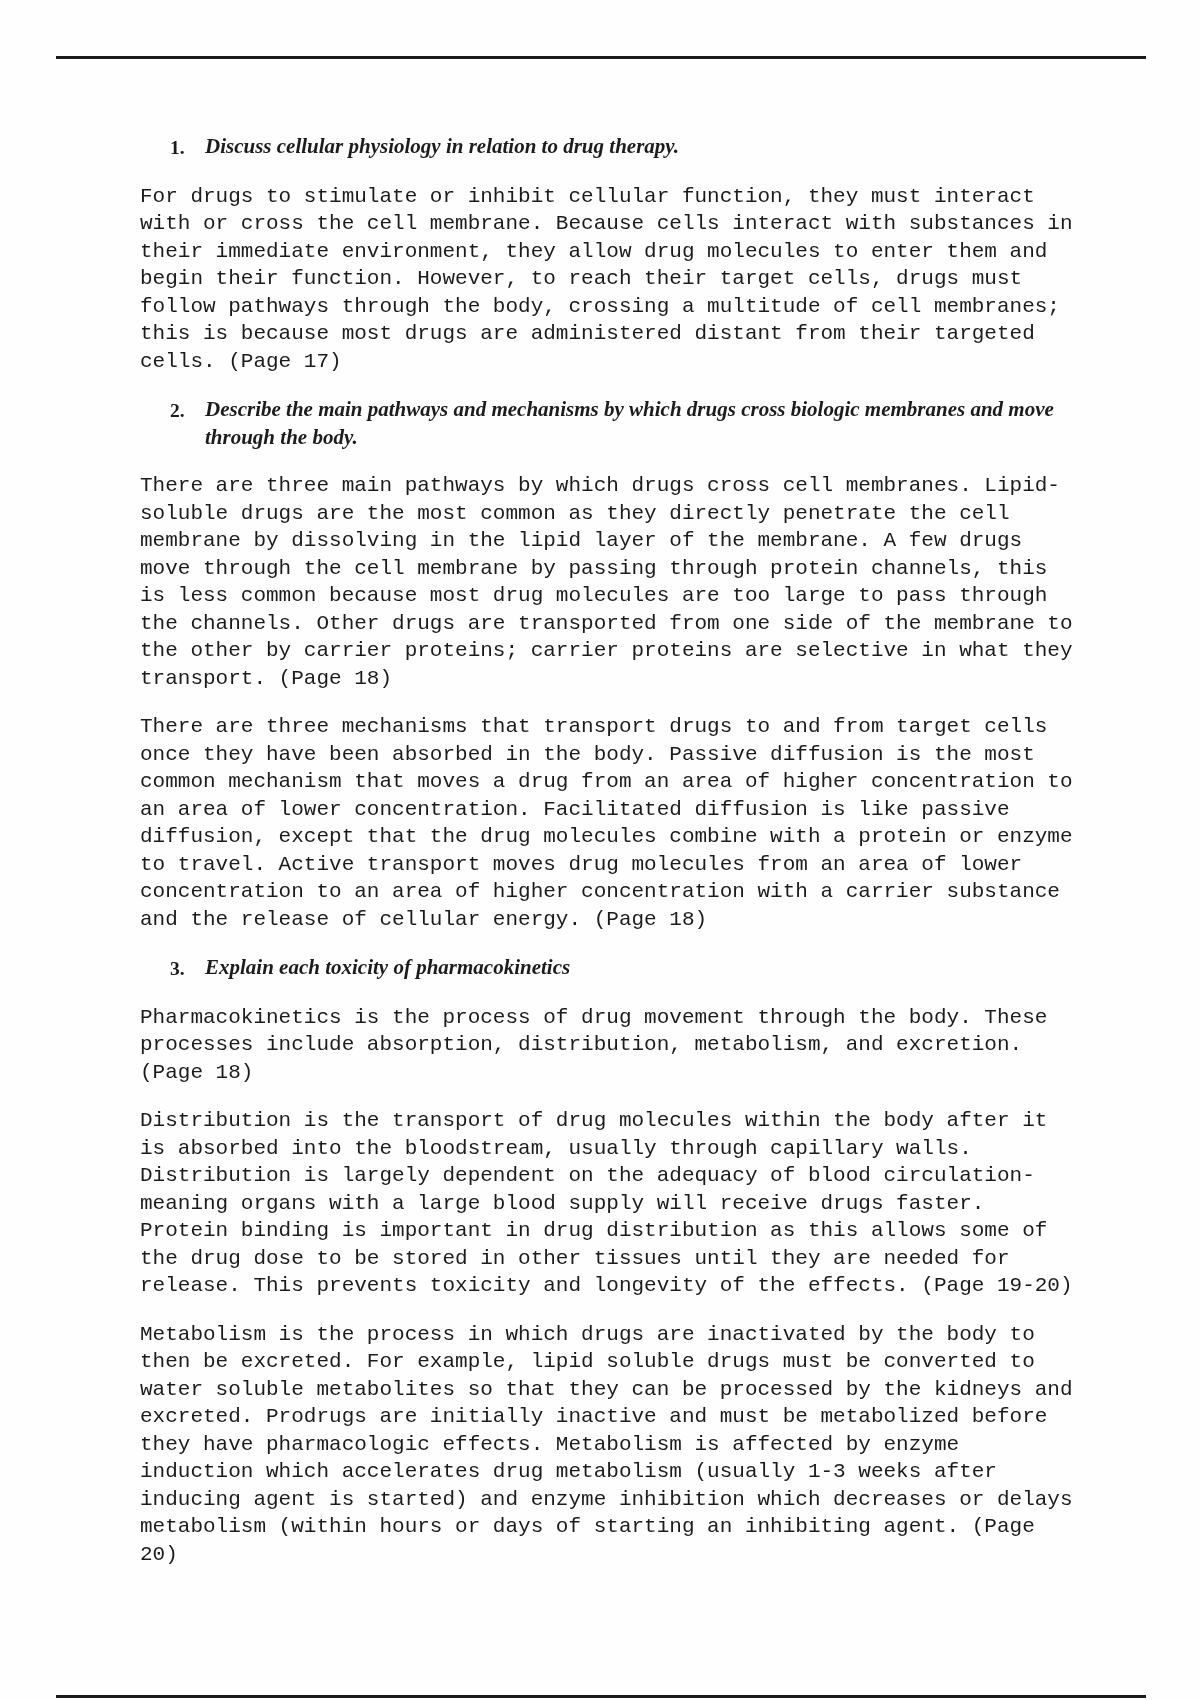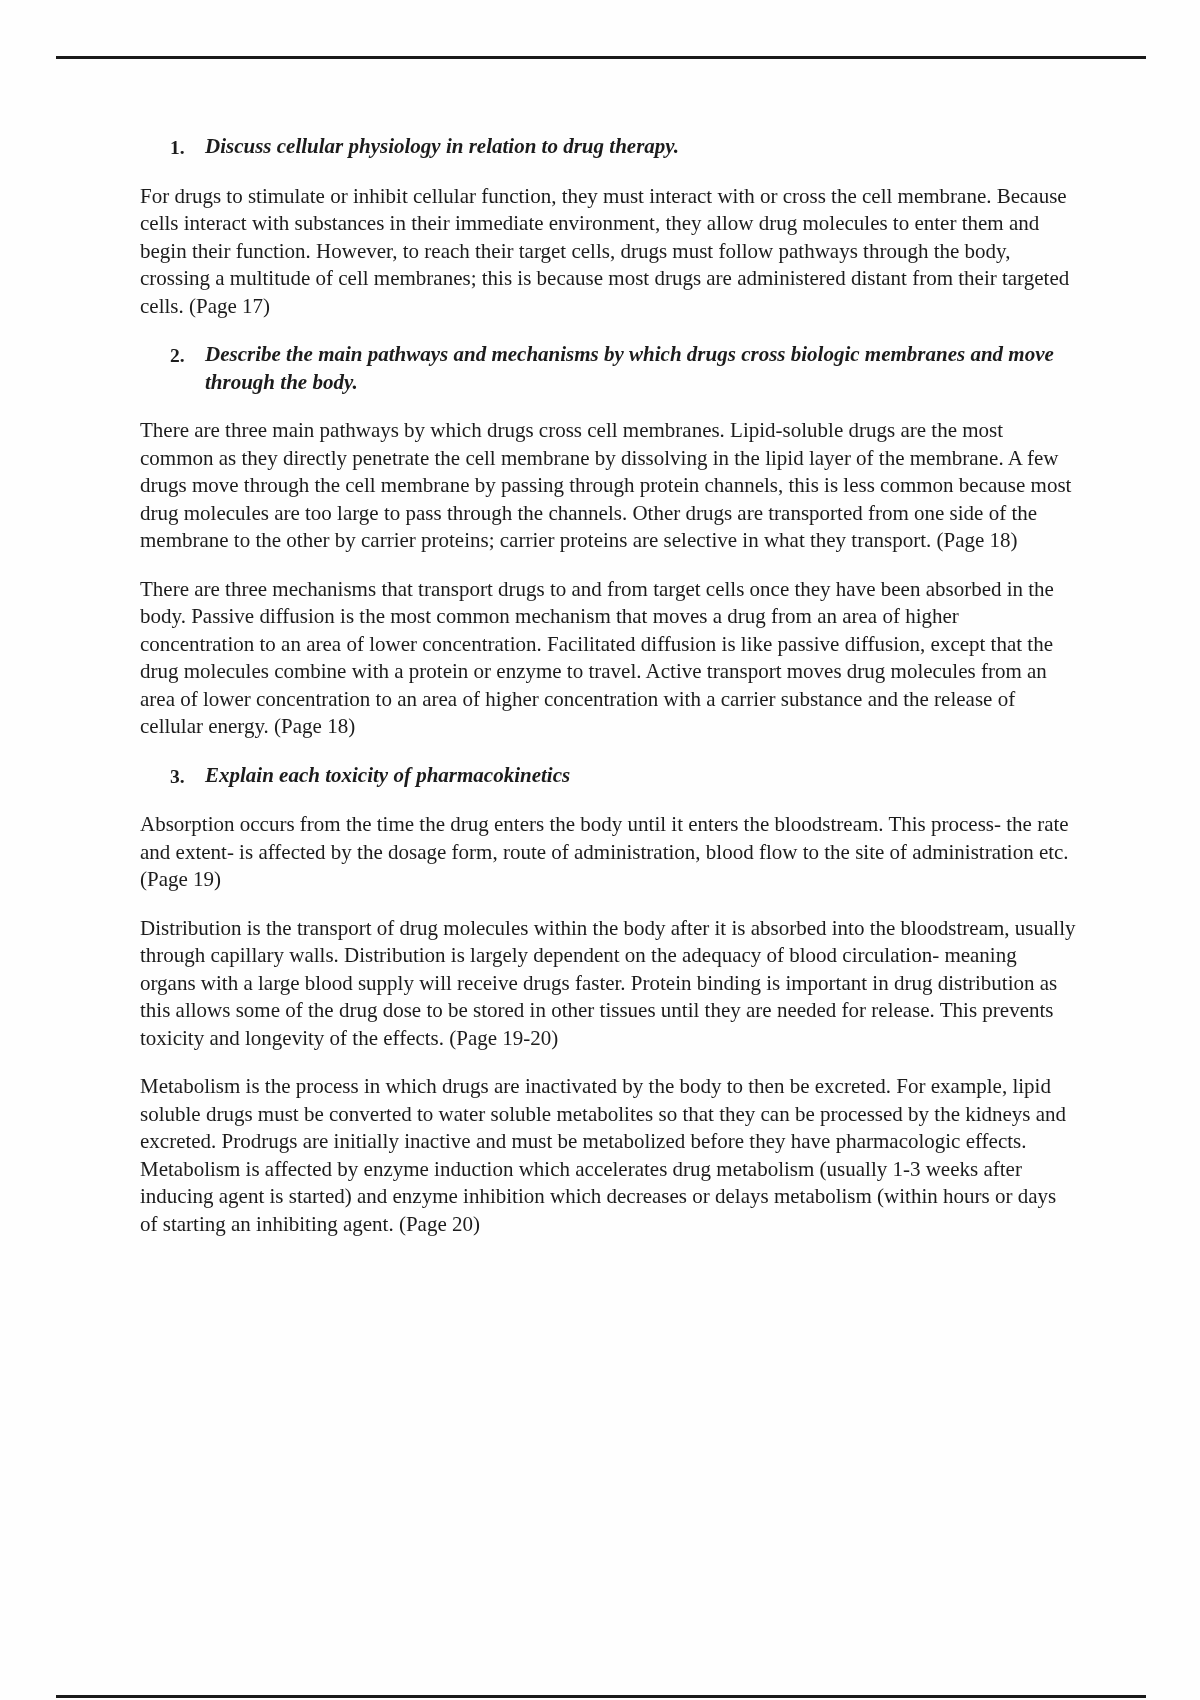--- a/index.html
+++ b/index.html
@@ -30,20 +30,21 @@
     left: 140px;
     top: 133px;
     width: 936px;
     color: #1c1c1c;
     font-size: 21px;
     line-height: 27.5px;
     text-align: left;
   }
   .para {
     margin: 1px 0 21px 0;
+    font-family: Liberation Mono, monospace;
   }
   .heading {
     display: flex;
     font-weight: 700;
     margin: 0 0 21px 0;
   }
   .qnum {
     flex: 0 0 auto;
     display: inline-block;
     margin-left: 30px;
@@ -79,22 +80,22 @@
 
     <p class="para">There are three main pathways by which drugs cross cell membranes. Lipid-soluble drugs are the most common as they directly penetrate the cell membrane by dissolving in the lipid layer of the membrane. A few drugs move through the cell membrane by passing through protein channels, this is less common because most drug molecules are too large to pass through the channels. Other drugs are transported from one side of the membrane to the other by carrier proteins; carrier proteins are selective in what they transport. (Page 18)</p>
 
     <p class="para">There are three mechanisms that transport drugs to and from target cells once they have been absorbed in the body. Passive diffusion is the most common mechanism that moves a drug from an area of higher concentration to an area of lower concentration. Facilitated diffusion is like passive diffusion, except that the drug molecules combine with a protein or enzyme to travel. Active transport moves drug molecules from an area of lower concentration to an area of higher concentration with a carrier substance and the release of cellular energy. (Page 18)</p>
 
     <div class="heading">
       <span class="qnum">3.</span>
       <span class="qtext">Explain each toxicity of pharmacokinetics</span>
     </div>
 
+    <p class="para">Pharmacokinetics is the process of drug movement through the body. These processes include absorption, distribution, metabolism, and excretion. (Page 18)</p>
 
-    <p class="para">Absorption occurs from the time the drug enters the body until it enters the bloodstream. This process- the rate and extent- is affected by the dosage form, route of administration, blood flow to the site of administration etc. (Page 19)</p>
 
     <p class="para">Distribution is the transport of drug molecules within the body after it is absorbed into the bloodstream, usually through capillary walls. Distribution is largely dependent on the adequacy of blood circulation- meaning organs with a large blood supply will receive drugs faster. Protein binding is important in drug distribution as this allows some of the drug dose to be stored in other tissues until they are needed for release. This prevents toxicity and longevity of the effects. (Page 19-20)</p>
 
     <p class="para">Metabolism is the process in which drugs are inactivated by the body to then be excreted. For example, lipid soluble drugs must be converted to water soluble metabolites so that they can be processed by the kidneys and excreted. Prodrugs are initially inactive and must be metabolized before they have pharmacologic effects. Metabolism is affected by enzyme induction which accelerates drug metabolism (usually 1-3 weeks after inducing agent is started) and enzyme inhibition which decreases or delays metabolism (within hours or days of starting an inhibiting agent. (Page 20)</p>
 
   </div>
 
   <div class="rule rule-bottom"></div>
 
 </div>

